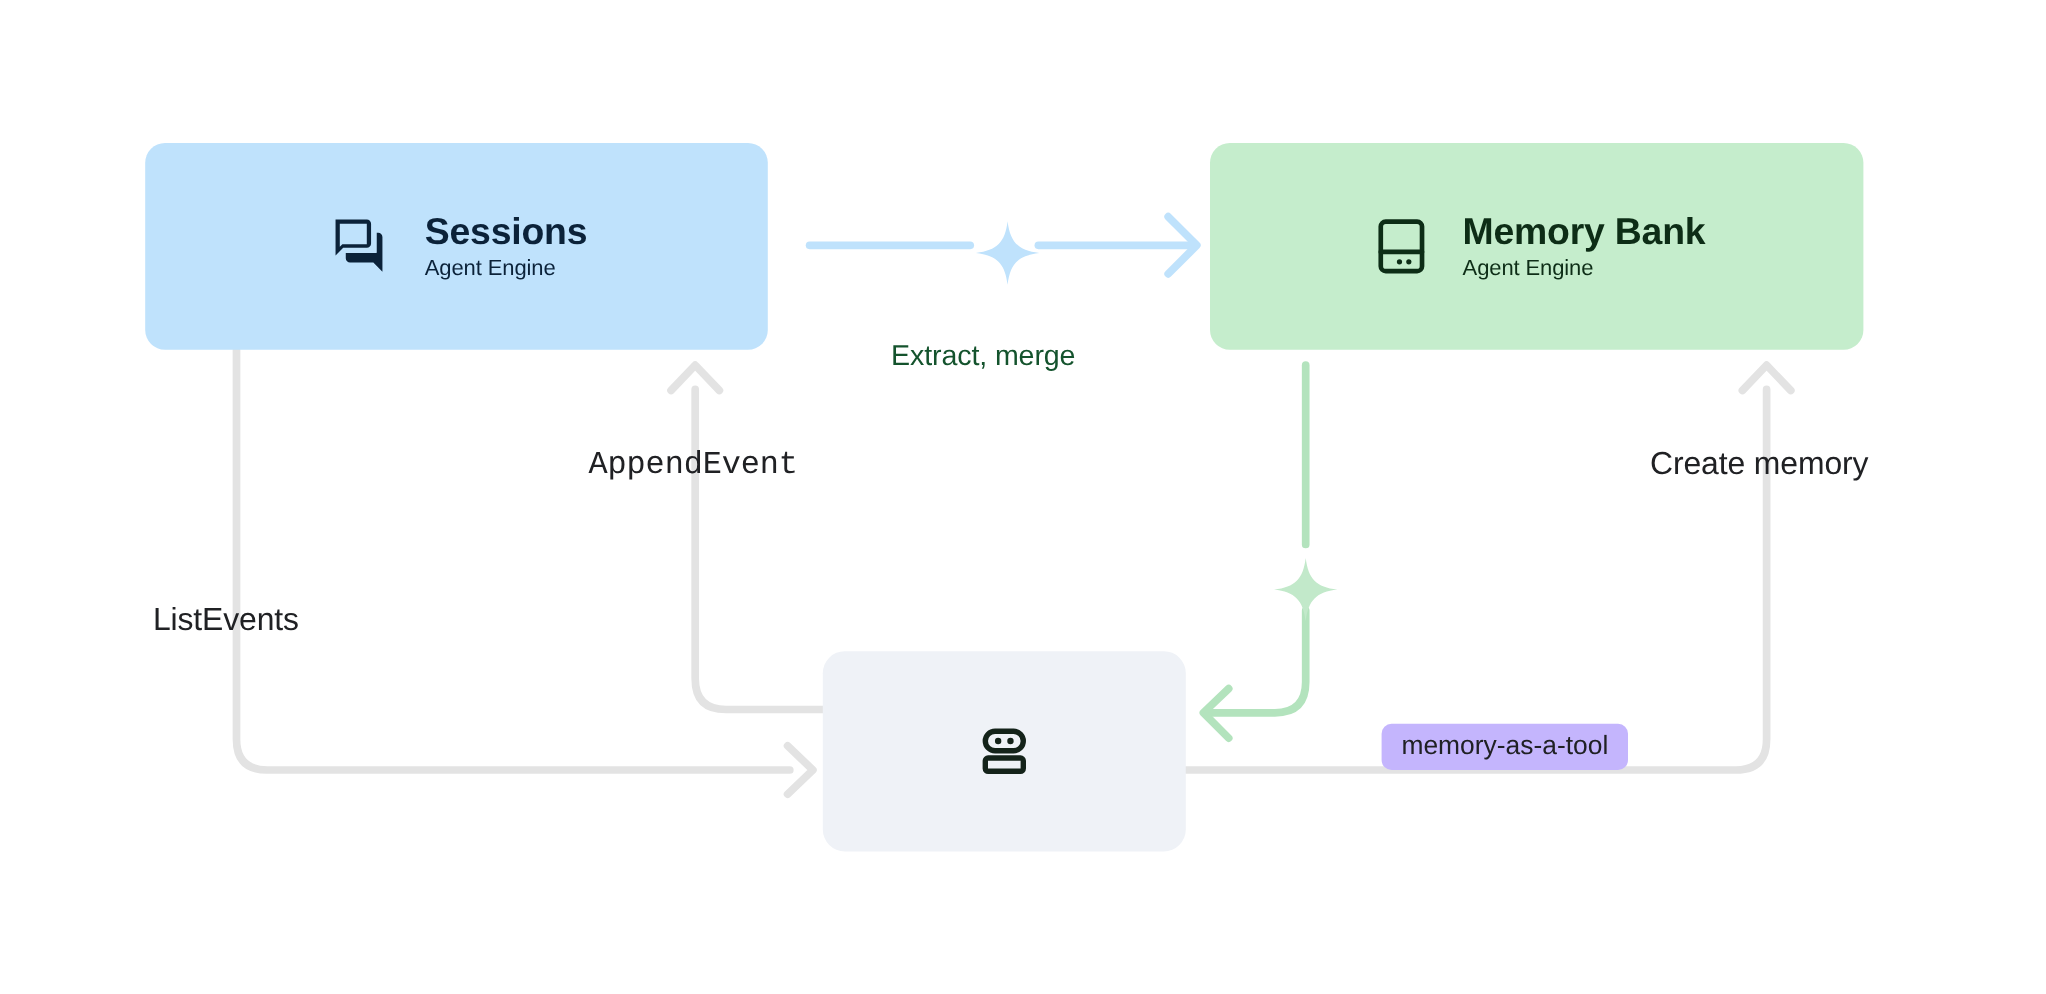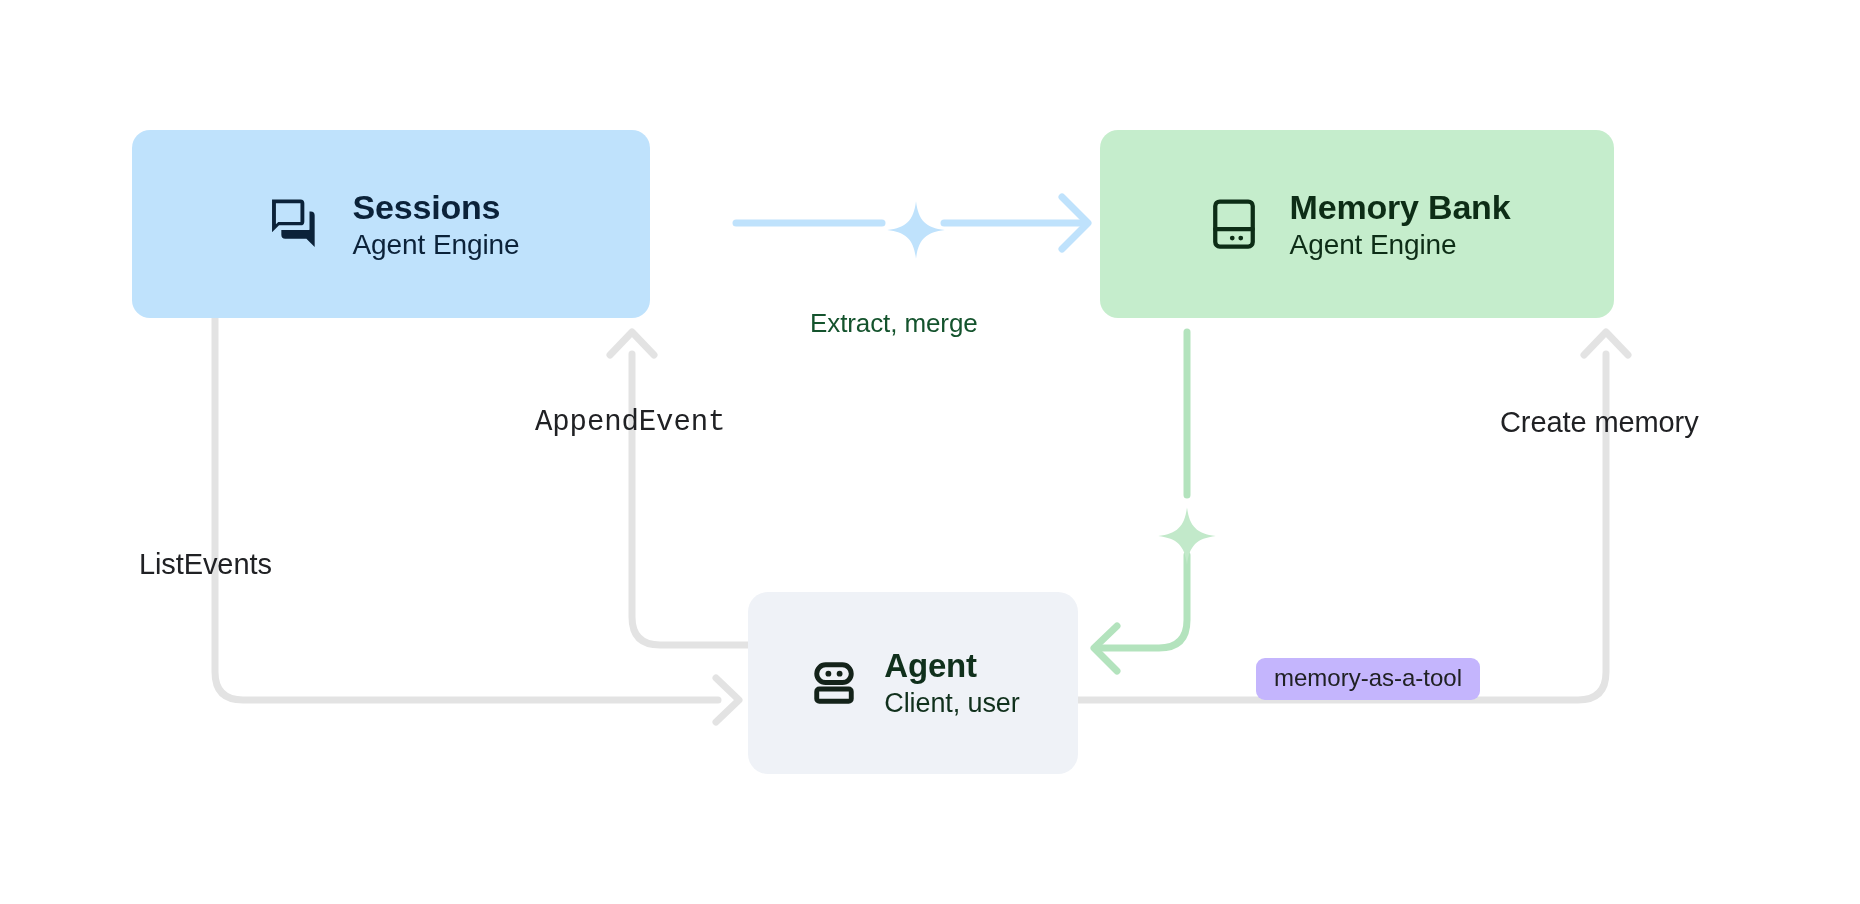--- a/index.html
+++ b/index.html
@@ -51,41 +51,41 @@
     display: flex;
     flex-direction: column;
     line-height: 1.12;
   }
   .node-title {
     font-size: 34px;
     font-weight: 700;
     letter-spacing: -0.2px;
   }
   .node-sub {
-    font-size: 28px;
+    font-size: 20px;
     font-weight: 400;
     letter-spacing: -0.1px;
     margin-top: 3px;
   }
 
   #node-sessions {
     left: 132px;
     top: 130px;
-    width: 518px;
+    width: 566px;
     height: 188px;
     background: #bfe2fc;
   }
   #node-sessions .node-title,
   #node-sessions .node-sub { color: #0b2239; }
   #node-sessions .node-inner { gap: 28px; }
 
   #node-memory {
     left: 1100px;
     top: 130px;
-    width: 514px;
+    width: 594px;
     height: 188px;
     background: #c5edcc;
   }
   #node-memory .node-title,
   #node-memory .node-sub { color: #0d2d16; }
 
   #node-agent {
     left: 748px;
     top: 592px;
     width: 330px;
@@ -227,24 +227,20 @@
   <div class="node" id="node-agent">
     <div class="node-inner">
       <span class="node-icon">
         <svg width="56" height="56" viewBox="0 0 24 24" fill="none" stroke="#14231a" stroke-width="2.1" stroke-linejoin="round">
           <rect x="4.6" y="4.2" width="14.8" height="7.6" rx="3.8"></rect>
           <circle cx="9.6" cy="8" r="1.25" fill="#14231a" stroke="none"></circle>
           <circle cx="14.4" cy="8" r="1.25" fill="#14231a" stroke="none"></circle>
           <rect x="4.6" y="14.6" width="14.8" height="5.2" rx="1.1"></rect>
         </svg>
       </span>
-      <span class="node-text">
-        <span class="node-title">Agent</span>
-        <span class="node-sub">Client, user</span>
-      </span>
     </div>
   </div>
 
   <div class="edge-sublabel" id="sublabel-generate">Extract, merge</div>
 
   <div class="edge-label" id="label-listevents">ListEvents</div>
 
   <div class="edge-label" id="label-appendevent">AppendEvent</div>
 
 

